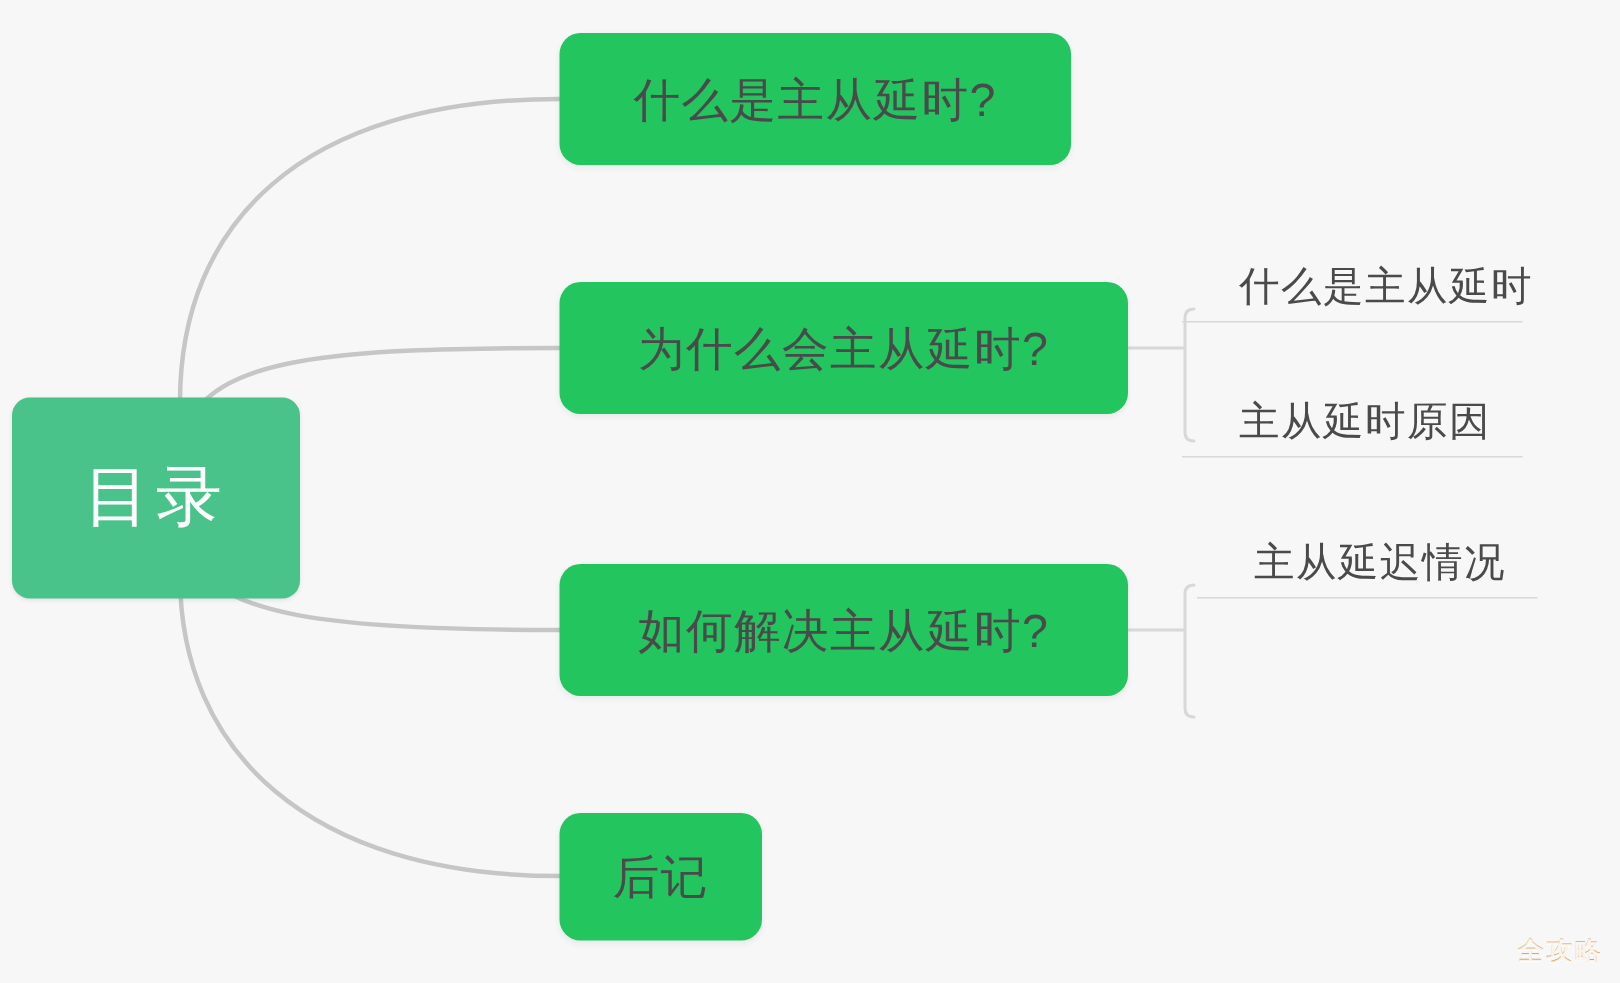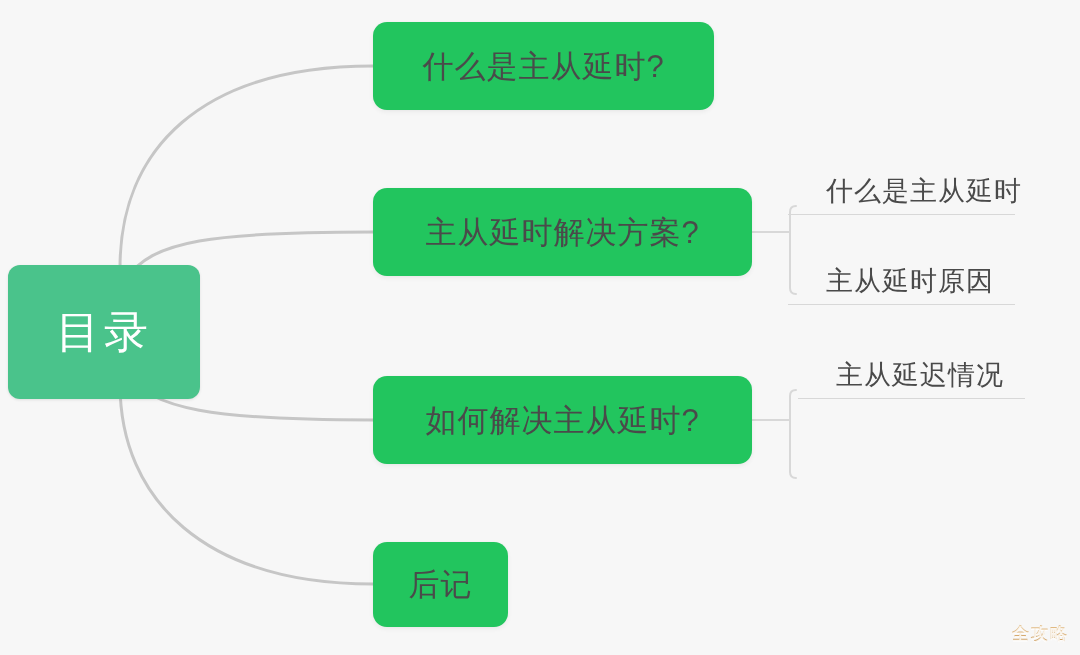--- a/index.html
+++ b/index.html
@@ -149,21 +149,21 @@
 
   <div class="root-node">
     <span class="root-label">目录</span>
   </div>
 
   <div class="card card-1">
     <span class="card-label">什么是主从延时?</span>
   </div>
 
   <div class="card card-2">
-    <span class="card-label">主从延时解决方案?</span>
+    <span class="card-label">为什么会主从延时?</span>
   </div>
 
   <div class="card card-4">
     <span class="card-label">后记</span>
   </div>
 
   <div class="card card-3">
     <span class="card-label">如何解决主从延时?</span>
   </div>
 

